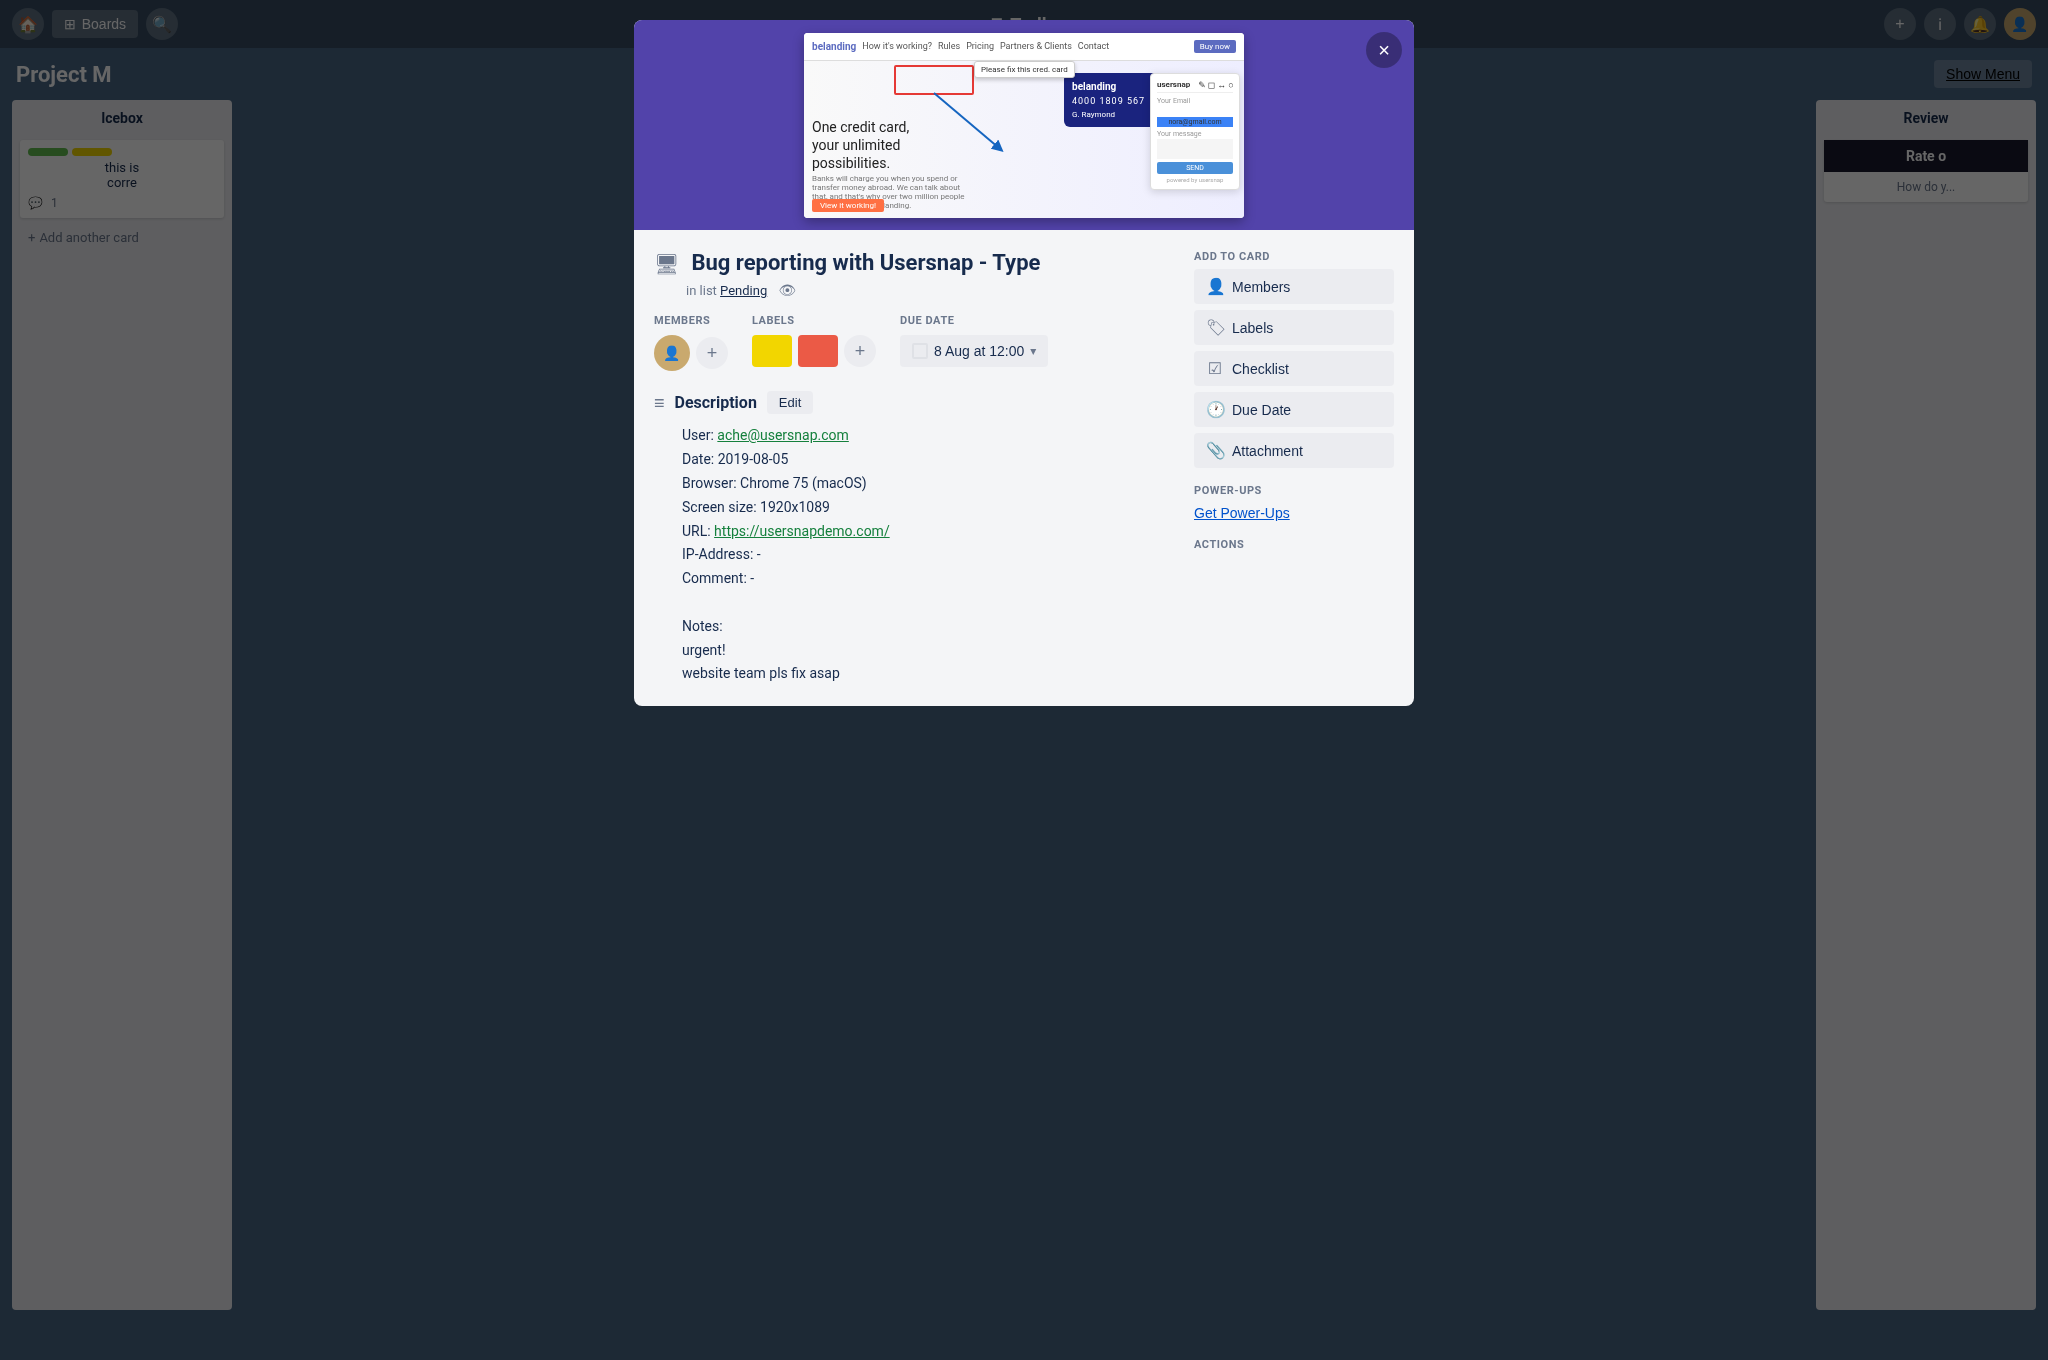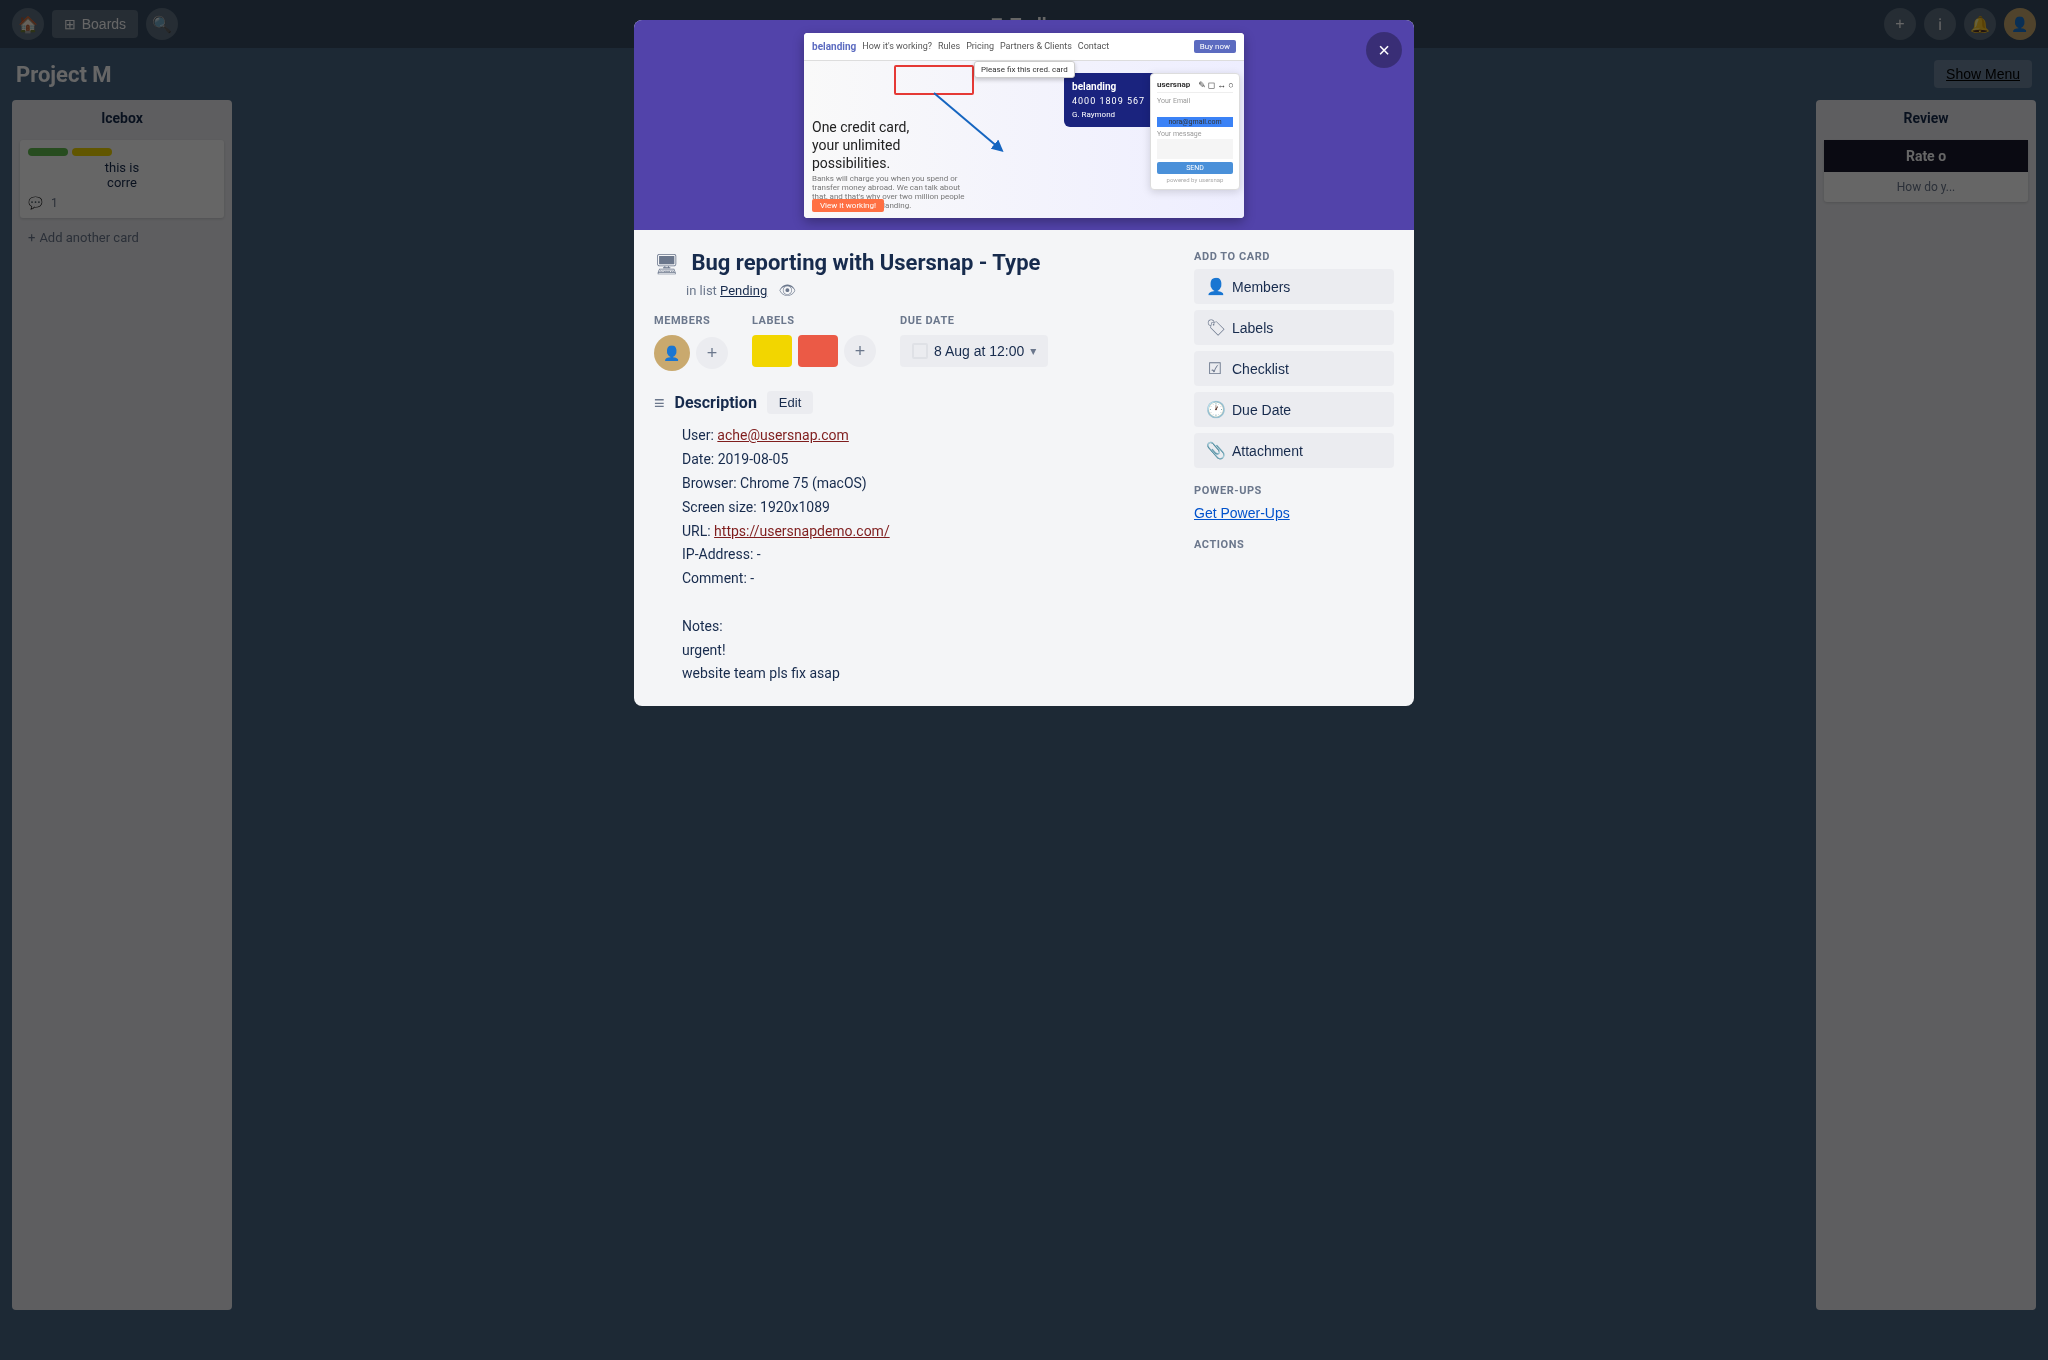--- a/index.html
+++ b/index.html
@@ -490,21 +490,21 @@
       cursor: pointer;
     }
 
     .description-content {
       margin-left: 28px;
       font-size: 14px;
       color: #172b4d;
       line-height: 1.7;
     }
     .description-content a {
-      color: #7f1d1d;
+      color: #15803d;
       text-decoration: underline;
     }
 
     
     .sidebar-section-label {
       font-size: 11px;
       font-weight: bold;
       color: #6b778c;
       text-transform: uppercase;
       letter-spacing: 0.05em;

